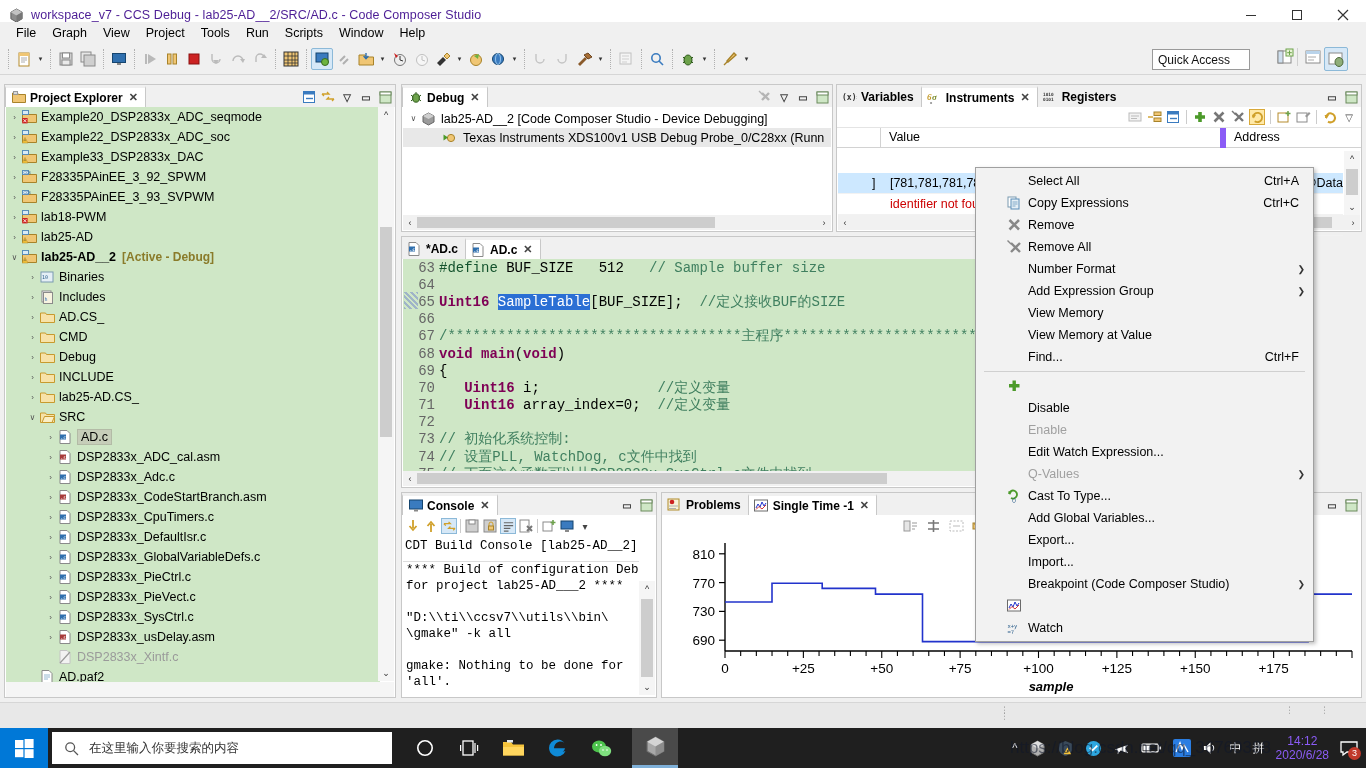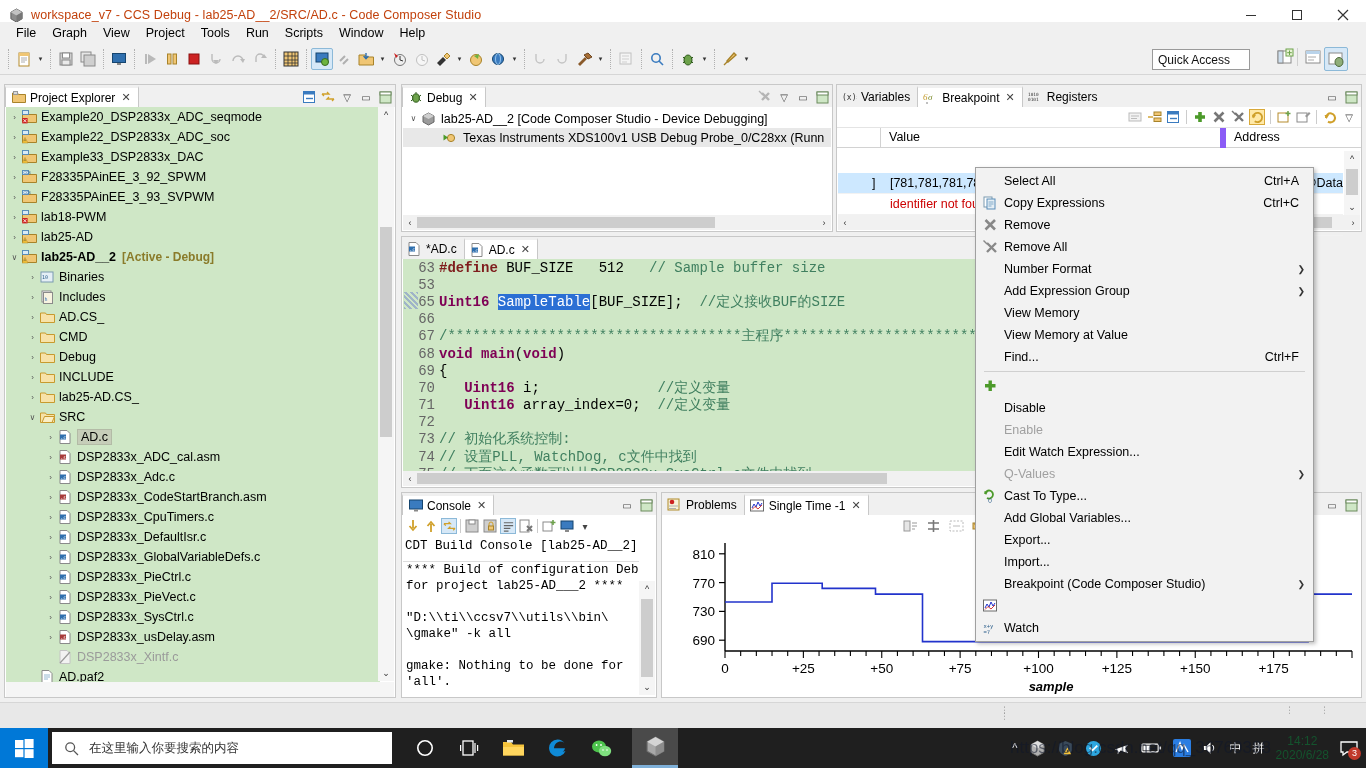--- a/index.html
+++ b/index.html
@@ -15,21 +15,21 @@
 
   
   .titlebar {
     position:absolute; left:0; top:0; width:1366px; height:30px;
     background:#ffffff; display:flex; align-items:center;
   }
   .titlebar .tb-icon {
     width:16px;height:16px;margin-left:8px;margin-right:7px;
     display:flex;align-items:center;justify-content:center;font-size:13px;
   }
-  .titlebar .tb-title { font-size:12.5px; color:#c2410c; letter-spacing:0.1px;}
+  .titlebar .tb-title { font-size:12.5px; color:#4c1d95; letter-spacing:0.1px;}
   .win-btns { position:absolute; right:0; top:0; height:30px; display:flex; }
   .win-btn { width:46px;height:30px;display:flex;align-items:center;justify-content:center;
              font-size:13px;color:#222;}
 
   
   .menubar { position:absolute; left:0; top:22px; width:1366px; height:22px;
              background:#f0f0f0; display:flex; align-items:center; padding-left:8px; }
   .menubar .mi { font-size:12.5px; padding:2px 8px; color:#000; }
 
   
@@ -45,21 +45,21 @@
   .quick-access {
     position:absolute; right:116px; top:49px; width:98px; height:21px;
     border:1px solid #9a9a9a; background:#fff; font-size:12px; color:#111;
     display:flex; align-items:center; padding-left:5px;
   }
   .persp { position:absolute; top:48px; display:flex; align-items:center; }
 
   
   .panel { position:absolute; background:#ffffff; }
   .tabbar { height:22px; background:#f0f0f0; display:flex; align-items:flex-end;
-            position:relative; }
+            position:relative;font-weight:bold; }
   .tab { height:21px; display:flex; align-items:center; padding:0 7px 0 5px;
          font-size:12px; color:#000; background:transparent; gap:4px; }
   .tab.sel { background:#fff; border:1px solid #c8c8c8; border-bottom:none;
              border-top:2px solid #f0f0f0; }
   .tab .tabico { width:15px;height:14px;display:flex;align-items:center;justify-content:center;font-size:10px;}
   .tab .xm { font-size:11px; color:#444; margin-left:2px; }
   .tabtools { position:absolute; right:2px; bottom:2px; display:flex; align-items:center; gap:3px; }
   .ttbtn { width:16px;height:16px;display:flex;align-items:center;justify-content:center;
            font-size:10px; color:#444; }
 
@@ -114,21 +114,21 @@
             border:1px solid #c8c8c8; background:#fff; }
   .code { position:absolute; left:1px; top:22px; right:1px; bottom:16px;
           background:#cfe7c6; overflow:hidden;
           font-family:"Liberation Mono", monospace; font-size:14px; }
   .cline { height:17.2px; display:flex; align-items:center; white-space:pre; }
   .gut { width:36px; text-align:right; padding-right:4px; color:#666; flex:none;
          background:#cfe7c6; }
   .mark { position:absolute; left:1px; width:14px; height:17px;
           background:repeating-linear-gradient(45deg,#9fb4c8 0 2px,#cfe7c6 2px 4px); }
   .kw { color:#7f0055; font-weight:bold; }
-  .pp { color:#7f1d1d; font-weight:bold; }
+  .pp { color:#14532d; font-weight:normal; }
   .cmt { color:#3f7f5f; }
   .hlsel { background:#2b6fd4; color:#fff; }
 
   
   #consolep { left:401px; top:492px; width:256px; height:206px;
               border:1px solid #c8c8c8; background:#fff; }
   .ctoolbar { height:22px; display:flex; align-items:center; gap:2px; padding-left:3px; }
   .ctitle { font-size:12.5px; font-family:"Liberation Mono", monospace; padding:2px 0 2px 3px;}
   .ctext { position:absolute; left:1px; top:68px; right:17px; bottom:10px;
            font-family:"Liberation Mono", monospace; font-size:12.5px;
@@ -139,21 +139,21 @@
   #graphp { left:661px; top:492px; width:701px; height:206px;
             border:1px solid #c8c8c8; background:#fff; }
   .gtoolbar { height:21px; display:flex; align-items:center; justify-content:flex-start;
               padding-left:240px; gap:7px; }
 
   
   .ctxmenu { position:absolute; left:975px; top:167px; width:339px;
              background:#f2f2f2; border:1px solid #a0a0a0;
              box-shadow:2px 2px 4px rgba(0,0,0,0.25); padding:2px 0; z-index:50; }
   .ctxitem { height:22px; display:flex; align-items:center; font-size:12.5px;
-             padding-left:0; color:#000; position:relative; }
+             padding-left:0; color:#000; position:relative;margin-left:24px; }
   .ctxitem .cico { width:28px; display:flex; align-items:center; justify-content:center;
                    font-size:11px; flex:none; }
   .ctxitem .clbl { flex:1; }
   .ctxitem .acc { color:#000; font-size:12.5px; padding-right:14px; }
   .ctxitem .sub { position:absolute; right:8px; font-size:9px; color:#333; }
   .ctxitem.dis, .ctxitem.dis .clbl { color:#a0a0a0; }
   .ctxsep { height:1px; background:#d0d0d0; margin:3px 8px; }
 
   
   .statusbar { position:absolute; left:0; top:702px; width:1366px; height:26px;
@@ -164,21 +164,21 @@
              background:#1f1f1f; display:flex; align-items:center; }
   .startbtn { width:48px;height:40px;display:flex;align-items:center;justify-content:center;
               background:#0078d7; }
   .searchbox { width:340px;height:32px;background:#fff;margin-left:4px;display:flex;
                align-items:center;padding-left:12px;gap:10px;font-size:12.5px;color:#333;}
   .tbicons { display:flex; align-items:center; margin-left:20px; gap:18px; }
   .tbicon { width:26px;height:32px;display:flex;align-items:center;justify-content:center;
             font-size:17px; color:#fff;}
   .tray { position:absolute; right:0; top:728px; height:40px; display:flex; align-items:center; gap:11px;
           padding-right:8px; color:#fff; font-size:12px; }
-  .clock { text-align:center; line-height:14px; font-size:12px; color:#14532d; }
+  .clock { text-align:center; line-height:14px; font-size:12px; color:#8b5cf6; }
   .watermark { position:absolute; left:1010px; top:738px; font-size:17px; color:#0f172a;
                opacity:0.55; white-space:nowrap; pointer-events:none; }
   svg { display:block; }
 </style>
 </head>
 <body>
 
 <div class="app">
 
   <div class="titlebar">
@@ -849,21 +849,21 @@
           <span>Variables</span>
         </div>
         <div class="tab sel">
           <span class="tabico">
             <svg width="15" height="13" viewBox="0 0 15 13">
               <text x="0" y="9" font-size="9" fill="#c49a2a" font-family="serif" font-style="italic">6</text>
               <text x="5" y="9" font-size="9" fill="#7a8a2a" font-family="serif" font-style="italic">σ</text>
               <text x="3" y="12.5" font-size="4" fill="#555">x</text>
             </svg>
           </span>
-          <span>Breakpoint</span>
+          <span>Instruments</span>
           <span class="xm">✕</span>
         </div>
         <div class="tab">
           <span class="tabico">
             <svg width="15" height="13" viewBox="0 0 15 13">
               <text x="0" y="6" font-size="4.4" fill="#333" font-family="monospace">1010</text>
               <text x="0" y="11" font-size="4.4" fill="#333" font-family="monospace">0101</text>
             </svg>
           </span>
           <span>Registers</span>
@@ -1009,21 +1009,21 @@
           <svg width="13" height="13" viewBox="0 0 13 13">
               <rect x="1" y="1" width="11" height="11" fill="#cfe7c6" stroke="#6b8a5d"></rect>
               <rect x="1" y="1" width="11" height="3" fill="#fff" stroke="#6b8a5d"></rect>
             </svg>
         </div>
       </div>
     </div>
     <div class="code" id="code">
       <div class="mark" style="top:33px;"></div>
     <div class="cline"><span class="gut">63</span><span><span class="pp">#define</span> BUF_SIZE   512   <span class="cmt">// Sample buffer size</span></span></div>
-        <div class="cline"><span class="gut">53</span><span></span></div>
+        <div class="cline"><span class="gut">64</span><span></span></div>
         <div class="cline"><span class="gut">65</span><span><span class="kw">Uint16</span> <span class="hlsel">SampleTable</span>[BUF_SIZE];  <span class="cmt">//定义接收BUF的SIZE</span></span></div>
         <div class="cline"><span class="gut">66</span><span></span></div>
         <div class="cline"><span class="gut">67</span><span><span class="cmt">/***********************************主程序**********************************</span></span></div>
         <div class="cline"><span class="gut">68</span><span><span class="kw">void</span> <span class="kw">main</span>(<span class="kw">void</span>)</span></div>
         <div class="cline"><span class="gut">69</span><span>{</span></div>
         <div class="cline"><span class="gut">70</span><span>   <span class="kw">Uint16</span> i;              <span class="cmt">//定义变量</span></span></div>
         <div class="cline"><span class="gut">71</span><span>   <span class="kw">Uint16</span> array_index=0;  <span class="cmt">//定义变量</span></span></div>
         <div class="cline"><span class="gut">72</span><span></span></div>
         <div class="cline"><span class="gut">73</span><span><span class="cmt">// 初始化系统控制:</span></span></div>
         <div class="cline"><span class="gut">74</span><span><span class="cmt">// 设置PLL, WatchDog, c文件中找到</span></span></div>

